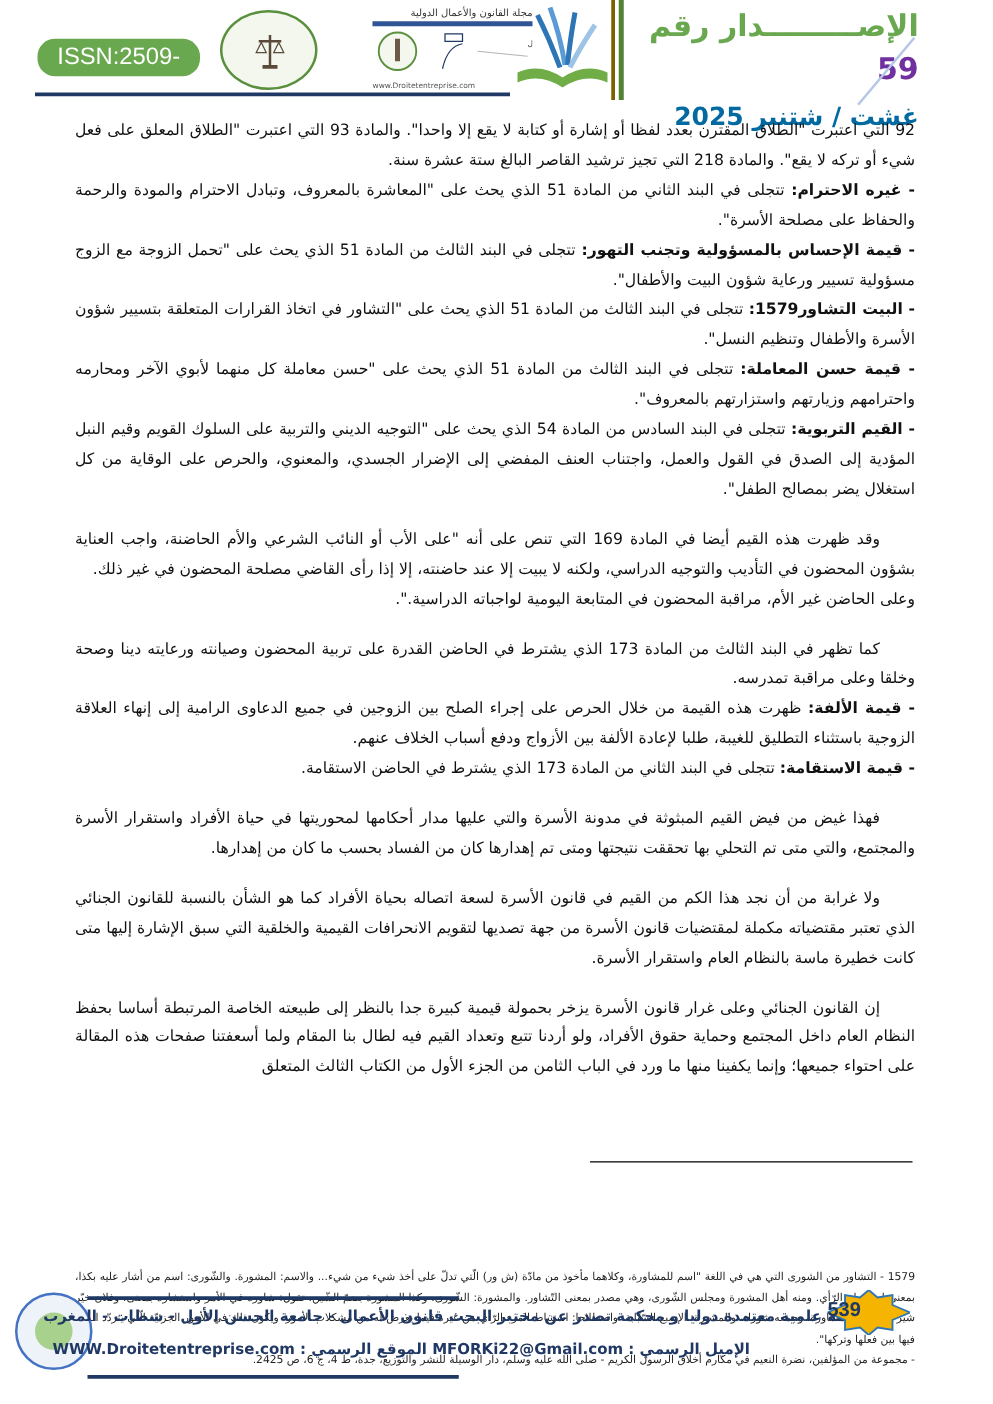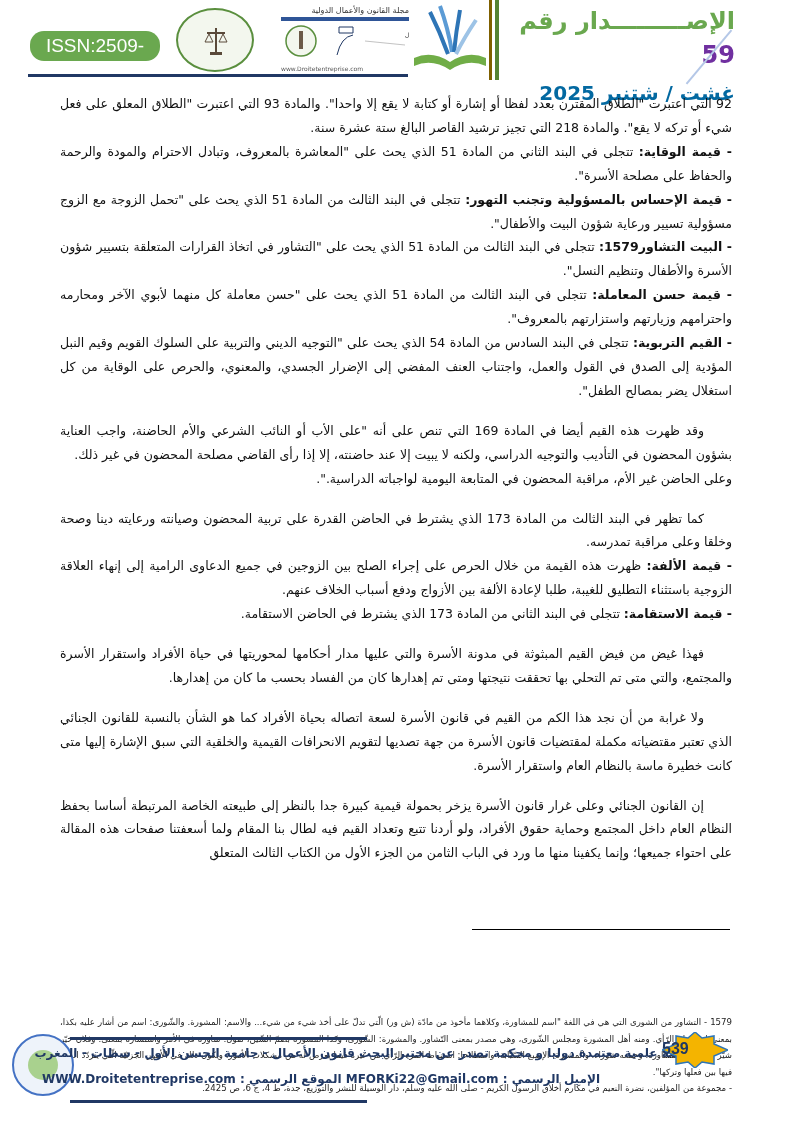--- a/index.html
+++ b/index.html
@@ -1,21 +1,21 @@
 <!DOCTYPE html>
 <html><head>
 <meta charset="utf-8">
 <style>
   html,body{margin:0;padding:0;background:#fff;}
   body{width:794px;height:1123px;position:relative;overflow:hidden;font-family:"DejaVu Sans","Liberation Sans",sans-serif;color:#111;}
   .header{position:absolute;left:0;top:0;width:794px;height:80px;}
   .issn{position:absolute;left:30px;top:31px;width:130px;height:30px;background:#6aa84f;border-radius:14px;color:#fff;font-family:"Liberation Sans",sans-serif;font-size:19px;line-height:30px;text-align:center;}
   .lab-logo{position:absolute;left:176px;top:8px;width:78px;height:64px;border-radius:50%;border:2px solid #5a8f3e;background:#f3f7ee;box-sizing:border-box;}
   .lab-logo .scale{position:absolute;left:25px;top:16px;width:26px;height:30px;}
-  .journal-logo{position:absolute;left:281px;top:6px;width:128px;height:66px;}
+  .journal-logo{position:absolute;left:298px;top:6px;width:128px;height:66px;}
   .journal-logo .jt{font-size:8px;color:#333;text-align:right;direction:rtl;white-space:nowrap;}
   .journal-logo .bar{height:4px;background:#2f5597;margin:2px 0;}
   .journal-logo .url{font-size:6px;color:#555;position:absolute;bottom:0;left:0;}
   .book-logo{position:absolute;left:410px;top:2px;width:80px;height:72px;}
   .vsep{position:absolute;left:489px;top:0;width:3px;height:80px;background:#7f6000;}
   .vsep2{position:absolute;left:495px;top:0;width:4px;height:80px;background:#548235;}
   .issue{position:absolute;left:505px;top:4px;width:230px;text-align:right;direction:rtl;font-family:"DejaVu Sans",sans-serif;font-weight:bold;}
   .issue .l1{font-size:24px;color:#6aa84f;line-height:34px;}
   .issue .l1 .num{color:#7030a0;}
   .issue .l2{font-size:20px;color:#0369a1;line-height:38px;margin-top:2px;}
@@ -86,21 +86,21 @@
       <span class="num">59</span>
     </div>
     <div class="l2">غشت / شتنبر 2025</div>
   </div>
   <div class="diag"></div>
   <div class="header-rule"></div>
 </div>
 
 <div class="content">
   <p>92 التي اعتبرت "الطلاق المقترن بعدد لفظا أو إشارة أو كتابة لا يقع إلا واحدا". والمادة 93 التي اعتبرت "الطلاق المعلق على فعل شيء أو تركه لا يقع". والمادة 218 التي تجيز ترشيد القاصر البالغ ستة عشرة سنة.</p>
-  <p><b>- قيمة الوقاية:</b><span> تتجلى في البند الثاني من المادة 51 الذي يحث على "المعاشرة بالمعروف، وتبادل الاحترام والمودة والرحمة والحفاظ على مصلحة الأسرة".</span></p>
+  <p><b>- غيره الاحترام:</b><span> تتجلى في البند الثاني من المادة 51 الذي يحث على "المعاشرة بالمعروف، وتبادل الاحترام والمودة والرحمة والحفاظ على مصلحة الأسرة".</span></p>
   <p><b>- قيمة الإحساس بالمسؤولية وتجنب التهور:</b><span> تتجلى في البند الثالث من المادة 51 الذي يحث على "تحمل الزوجة مع الزوج مسؤولية تسيير ورعاية شؤون البيت والأطفال".</span></p>
   <p><b>- البيت التشاور1579:</b><span> تتجلى في البند الثالث من المادة 51 الذي يحث على "التشاور في اتخاذ القرارات المتعلقة بتسيير شؤون الأسرة والأطفال وتنظيم النسل".</span></p>
   <p><b>- قيمة حسن المعاملة:</b><span> تتجلى في البند الثالث من المادة 51 الذي يحث على "حسن معاملة كل منهما لأبوي الآخر ومحارمه واحترامهم وزيارتهم واستزارتهم بالمعروف".</span></p>
   <p><b>- القيم التربوية:</b><span> تتجلى في البند السادس من المادة 54 الذي يحث على "التوجيه الديني والتربية على السلوك القويم وقيم النبل المؤدية إلى الصدق في القول والعمل، واجتناب العنف المفضي إلى الإضرار الجسدي، والمعنوي، والحرص على الوقاية من كل استغلال يضر بمصالح الطفل".</span></p>
   <p class="indent">وقد ظهرت هذه القيم أيضا في المادة 169 التي تنص على أنه "على الأب أو النائب الشرعي والأم الحاضنة، واجب العناية بشؤون المحضون في التأديب والتوجيه الدراسي، ولكنه لا يبيت إلا عند حاضنته، إلا إذا رأى القاضي مصلحة المحضون في غير ذلك.</p>
   <p>وعلى الحاضن غير الأم، مراقبة المحضون في المتابعة اليومية لواجباته الدراسية.".</p>
   <p class="indent">كما تظهر في البند الثالث من المادة 173 الذي يشترط في الحاضن القدرة على تربية المحضون وصيانته ورعايته دينا وصحة وخلقا وعلى مراقبة تمدرسه.</p>
   <p><b>- قيمة الألفة:</b><span> ظهرت هذه القيمة من خلال الحرص على إجراء الصلح بين الزوجين في جميع الدعاوى الرامية إلى إنهاء العلاقة الزوجية باستثناء التطليق للغيبة، طلبا لإعادة الألفة بين الأزواج ودفع أسباب الخلاف عنهم.</span></p>
   <p><b>- قيمة الاستقامة:</b><span> تتجلى في البند الثاني من المادة 173 الذي يشترط في الحاضن الاستقامة.</span></p>
   <p class="indent">فهذا غيض من فيض القيم المبثوثة في مدونة الأسرة والتي عليها مدار أحكامها لمحوريتها في حياة الأفراد واستقرار الأسرة والمجتمع، والتي متى تم التحلي بها تحققت نتيجتها ومتى تم إهدارها كان من الفساد بحسب ما كان من إهدارها.</p>

